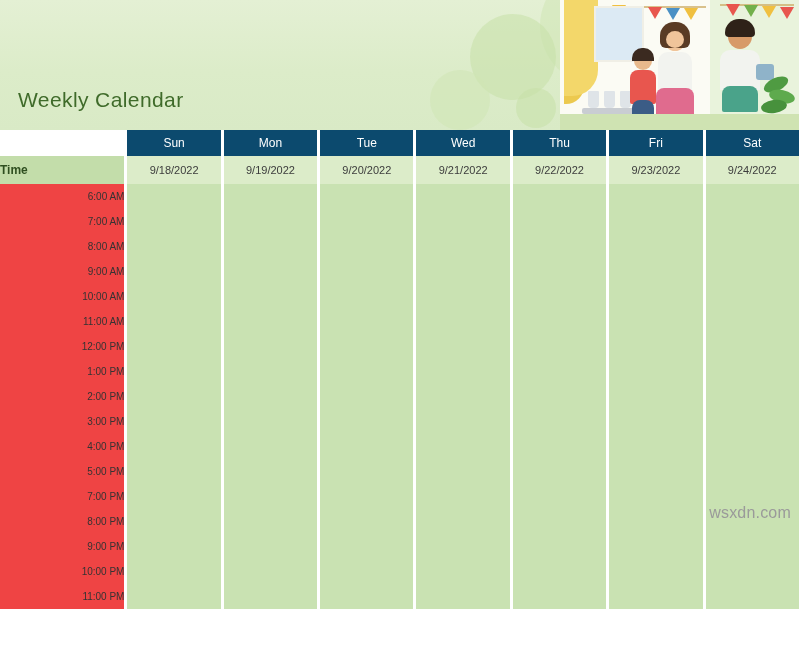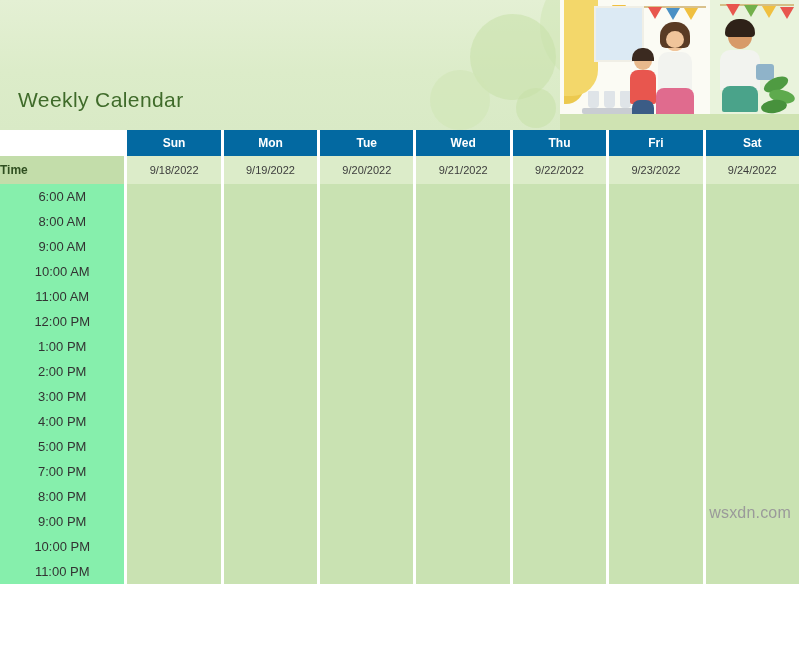--- a/index.html
+++ b/index.html
@@ -131,24 +131,24 @@
     padding: 0;
     border: 0;
   }
   col.c-time { width: 124px; }
   col.c-gap  { width: 3px;  }
   col.c-day  { width: 93px; }
 
   .hdr-gap { background: #ffffff; }
 
   th.day-head {
-    background: #0369a1;
+    background: #0c4a6e;
     color: #ffffff;
     font-size: 12px;
-    font-weight: bold;
+    font-weight: normal;
     text-align: center;
     height: 26px;
     border: 1px solid #ffffff;
   }
   th.corner-blank {
     background: #ffffff;
     border: 0;
     height: 26px;
   }
 
@@ -165,26 +165,26 @@
   td.date-head {
     background: #dcecc9;
     color: #3c3c3c;
     font-size: 11px;
     text-align: center;
     height: 28px;
     border: 1px solid #ffffff;
   }
 
   td.time-cell {
-    background: #86efac;
+    background: #ef4444;
     color: #333333;
-    font-size: 13px;
+    font-size: 10px;
     height: 25px;
     padding-left: 14px;
-    text-align: center;
+    text-align: right;
     border: 1px solid #ffffff;
   }
   td.slot {
     background: #c9e2b2;
     height: 25px;
     border: 1px solid #ffffff;
   }
   td.gap-cell { background: #ffffff; border: 0; }
 
   .watermark {
@@ -337,20 +337,37 @@
             <td class="gap-cell"></td>
             <td class="slot"></td>
             <td class="gap-cell"></td>
             <td class="slot"></td>
             <td class="gap-cell"></td>
             <td class="slot"></td>
             <td class="gap-cell"></td>
             <td class="slot"></td>
           </tr>
           <tr>
+            <td class="time-cell">7:00 AM</td>
+            <td class="gap-cell"></td>
+            <td class="slot"></td>
+            <td class="gap-cell"></td>
+            <td class="slot"></td>
+            <td class="gap-cell"></td>
+            <td class="slot"></td>
+            <td class="gap-cell"></td>
+            <td class="slot"></td>
+            <td class="gap-cell"></td>
+            <td class="slot"></td>
+            <td class="gap-cell"></td>
+            <td class="slot"></td>
+            <td class="gap-cell"></td>
+            <td class="slot"></td>
+          </tr>
+          <tr>
             <td class="time-cell">8:00 AM</td>
             <td class="gap-cell"></td>
             <td class="slot"></td>
             <td class="gap-cell"></td>
             <td class="slot"></td>
             <td class="gap-cell"></td>
             <td class="slot"></td>
             <td class="gap-cell"></td>
             <td class="slot"></td>
             <td class="gap-cell"></td>

